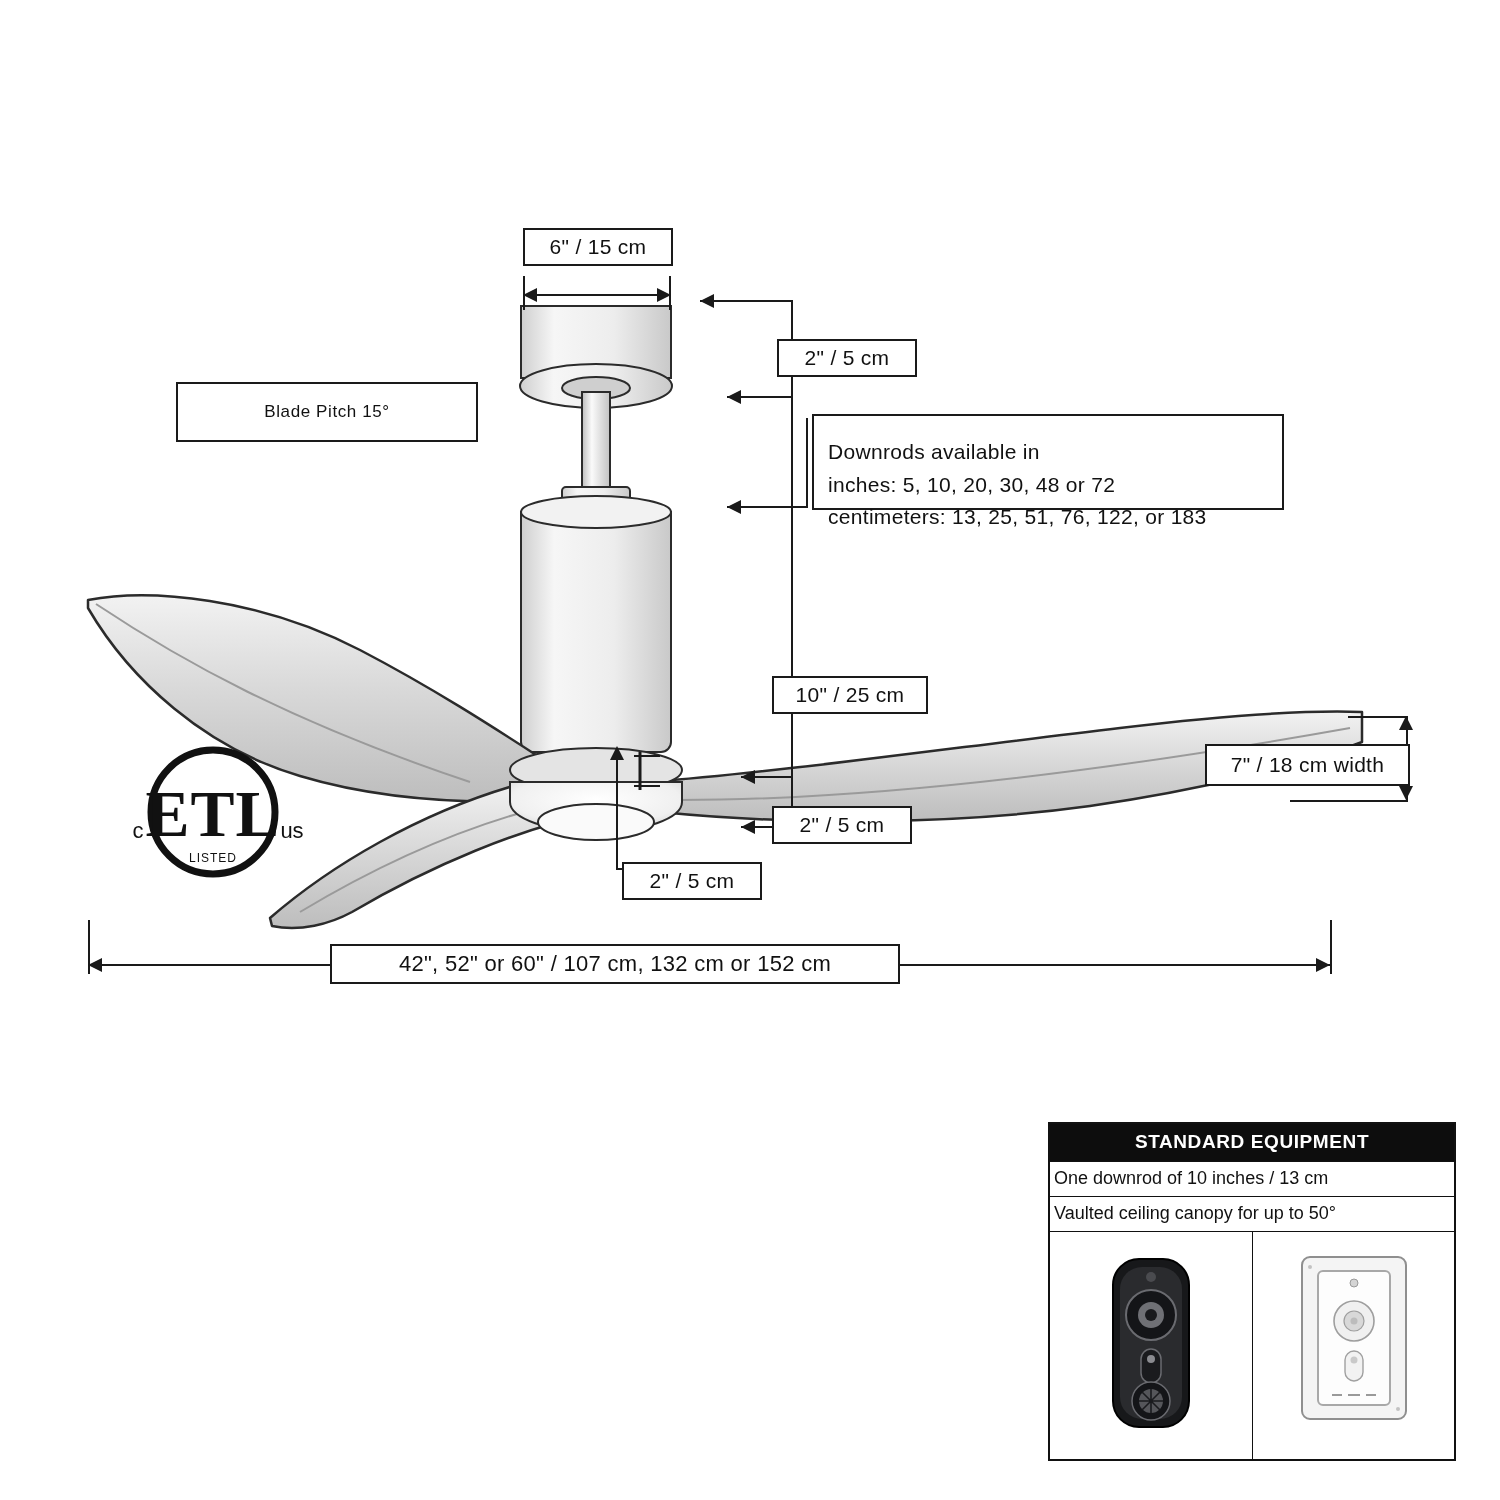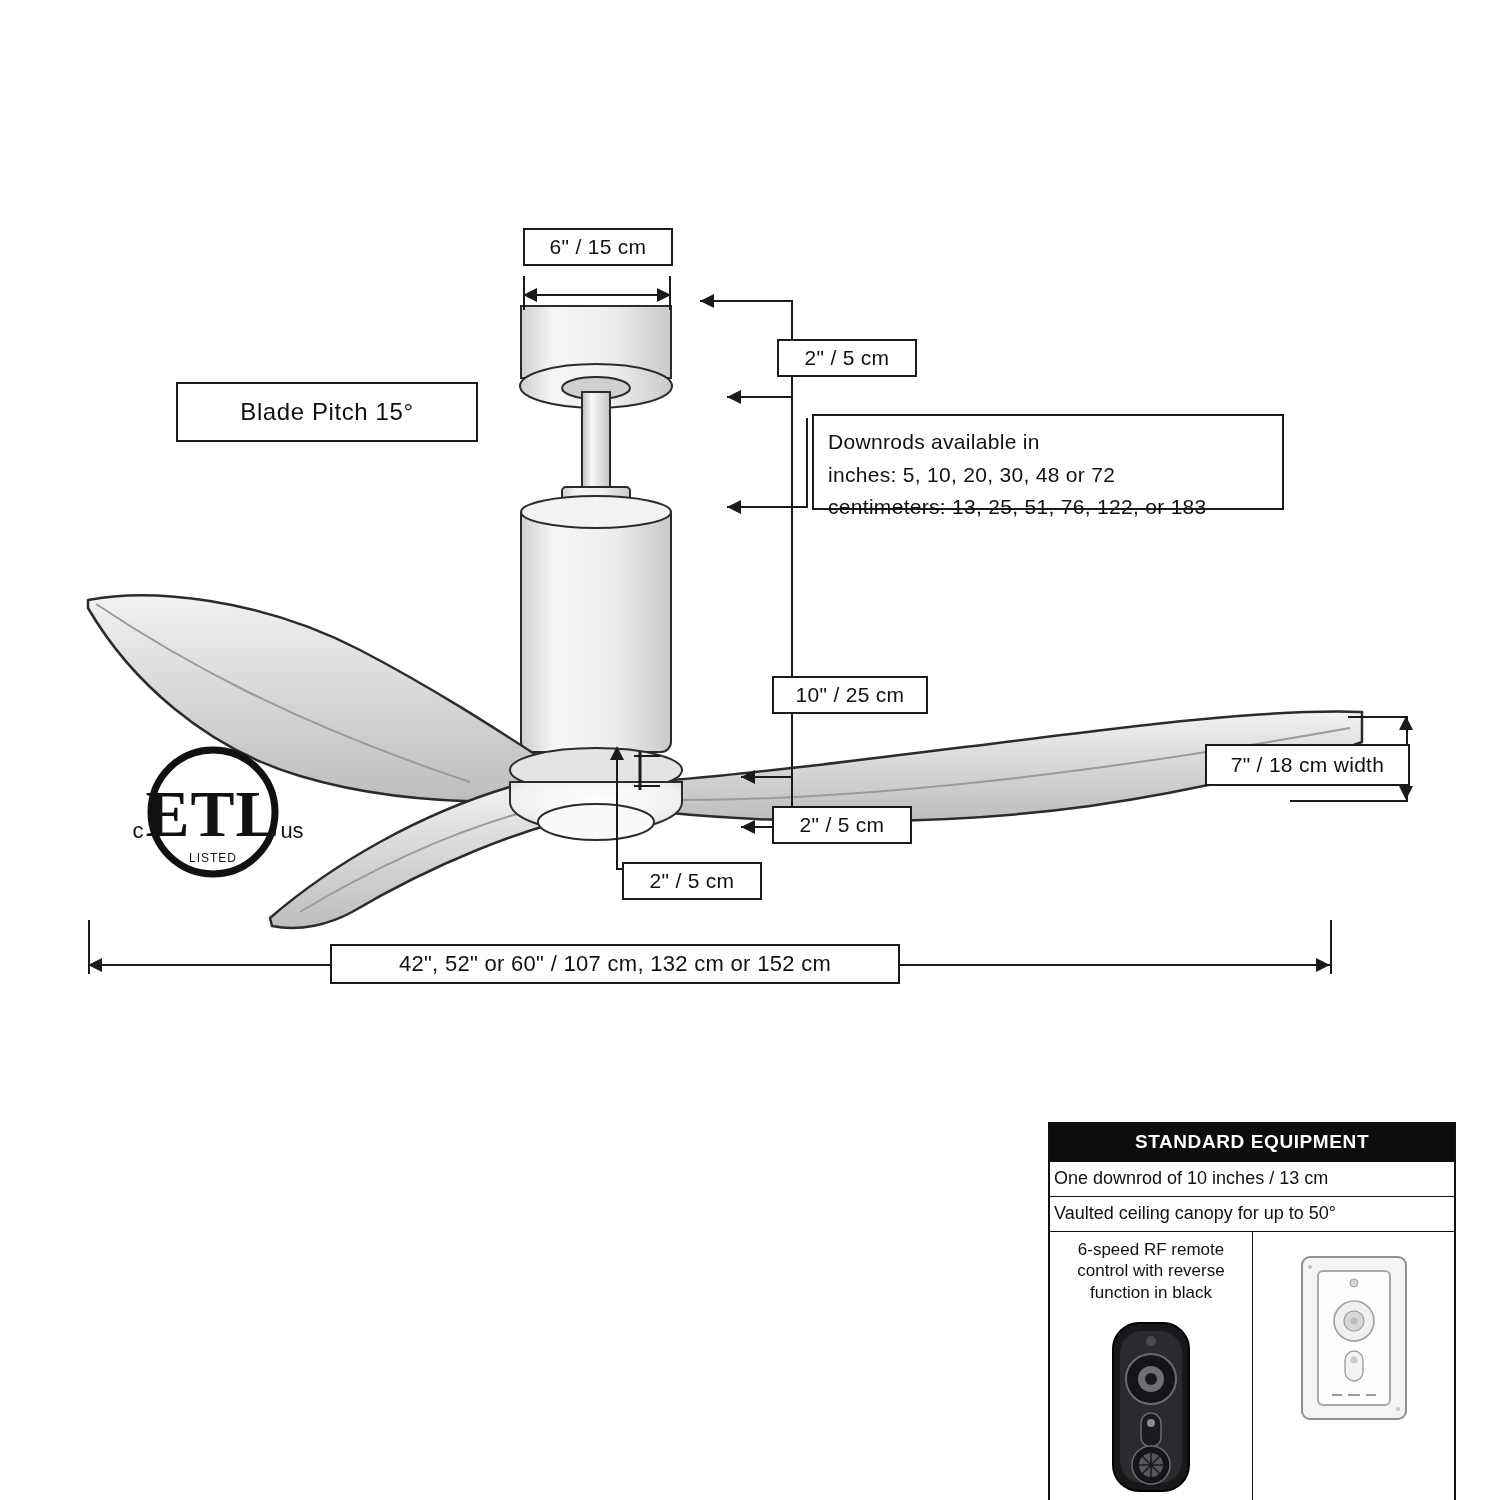--- a/index.html
+++ b/index.html
@@ -37,24 +37,24 @@
     white-space: nowrap;
     padding: 5px 12px;
     line-height: 1.35;
   }
   .callout.multiline {
     display: block;
     white-space: pre;
     text-align: left;
     font-size: 21px;
     line-height: 1.55;
-    padding: 10px 14px;
+    padding: 20px 14px;
   }
   .callout.pitch {
-    font-size: 24px;
+    font-size: 17px;
     letter-spacing: 0.6px;
     padding: 14px 20px;
   }
 
   
   .hline, .vline {
     position: absolute;
     background: #1a1a1a;
   }
   .hline { height: 2px; }
@@ -277,23 +277,20 @@
 
   <div class="std-table">
     <div class="std-head">STANDARD EQUIPMENT</div>
 
     <div class="std-row">One downrod of 10 inches / 13 cm</div>
     <div class="std-row">Vaulted ceiling canopy for up to 50°</div>
 
     <div class="std-cols">
 
       <div class="std-col">
-        <div style="white-space:pre;">6-speed RF remote
-control with reverse
-function in black</div>
         <div class="device-wrap">
           <svg width="86" height="180" viewBox="0 0 86 180">
             <rect x="5" y="6" width="76" height="168" rx="26" fill="#17181a" stroke="#000" stroke-width="2"></rect>
             <rect x="12" y="14" width="62" height="152" rx="22" fill="#2a2b2e"></rect>
             <circle cx="43" cy="24" r="5" fill="#4a4b4f"></circle>
             <circle cx="43" cy="62" r="25" fill="#141518" stroke="#6a6b70" stroke-width="2"></circle>
             <circle cx="43" cy="62" r="13" fill="#6f7075"></circle>
             <circle cx="43" cy="62" r="6" fill="#191a1d"></circle>
             <rect x="33" y="96" width="20" height="34" rx="10" fill="#1a1b1e" stroke="#6a6b70" stroke-width="1.5"></rect>
             <circle cx="43" cy="106" r="4" fill="#8a8b90"></circle>

